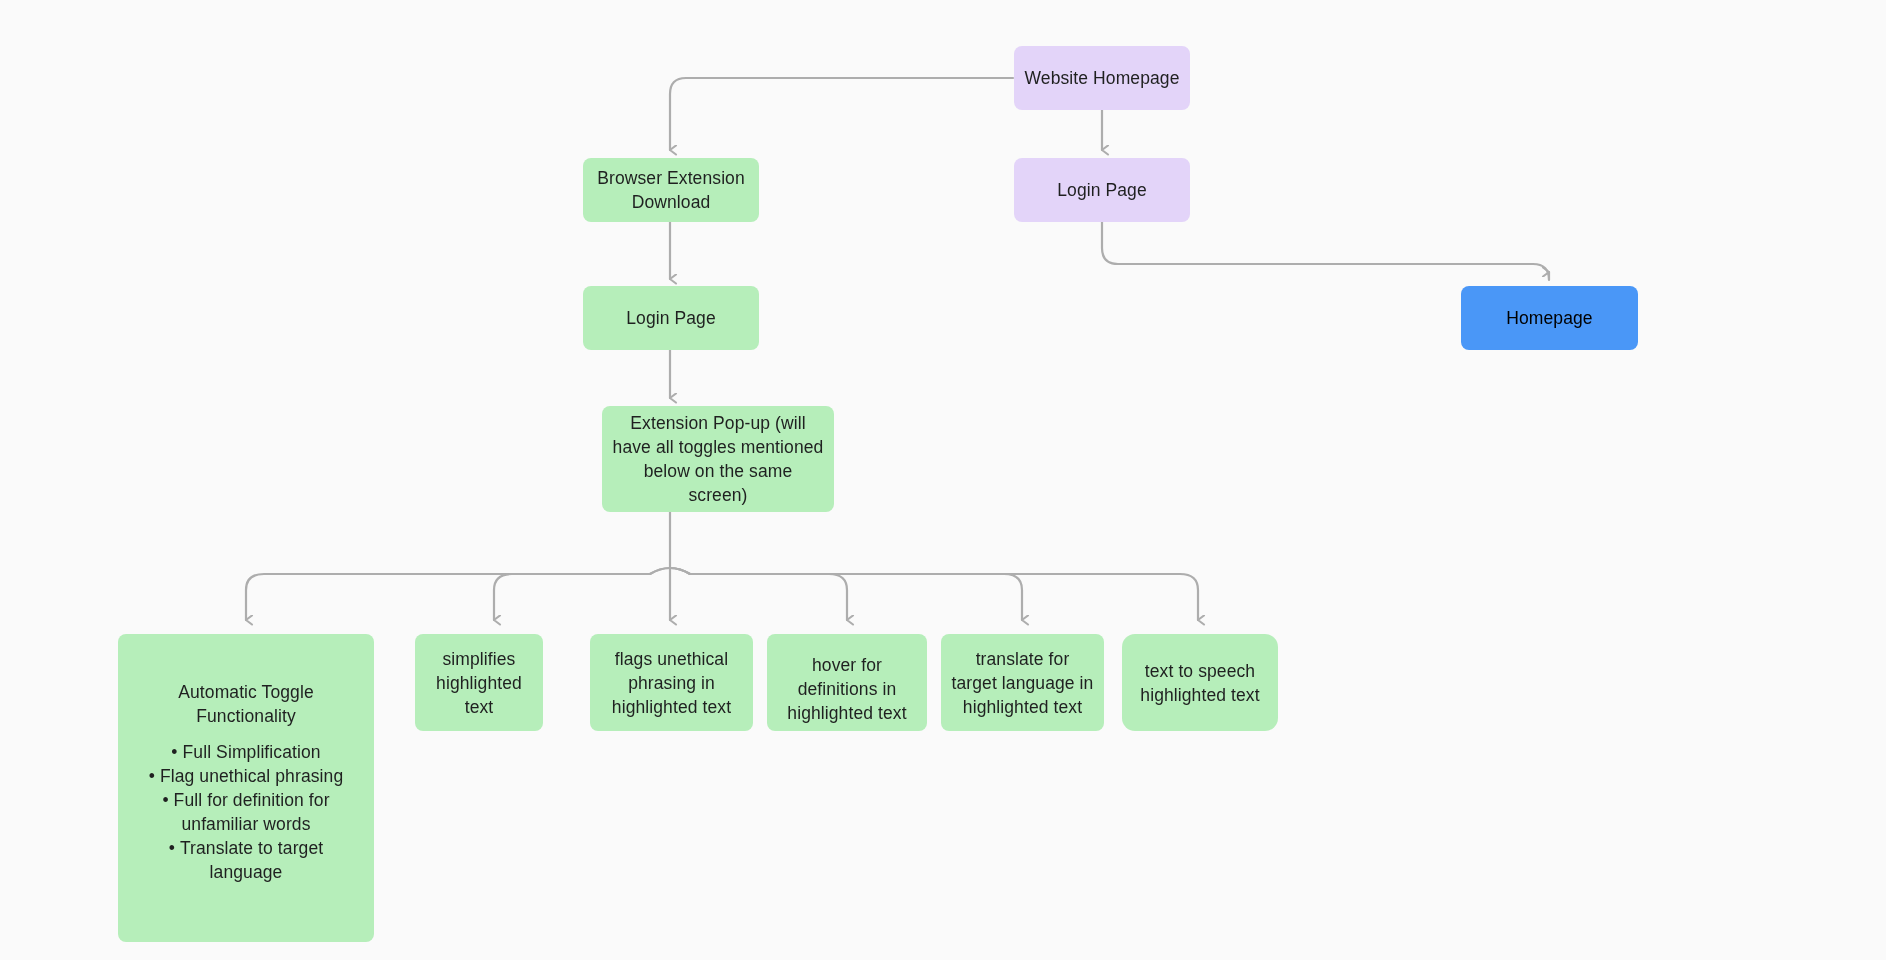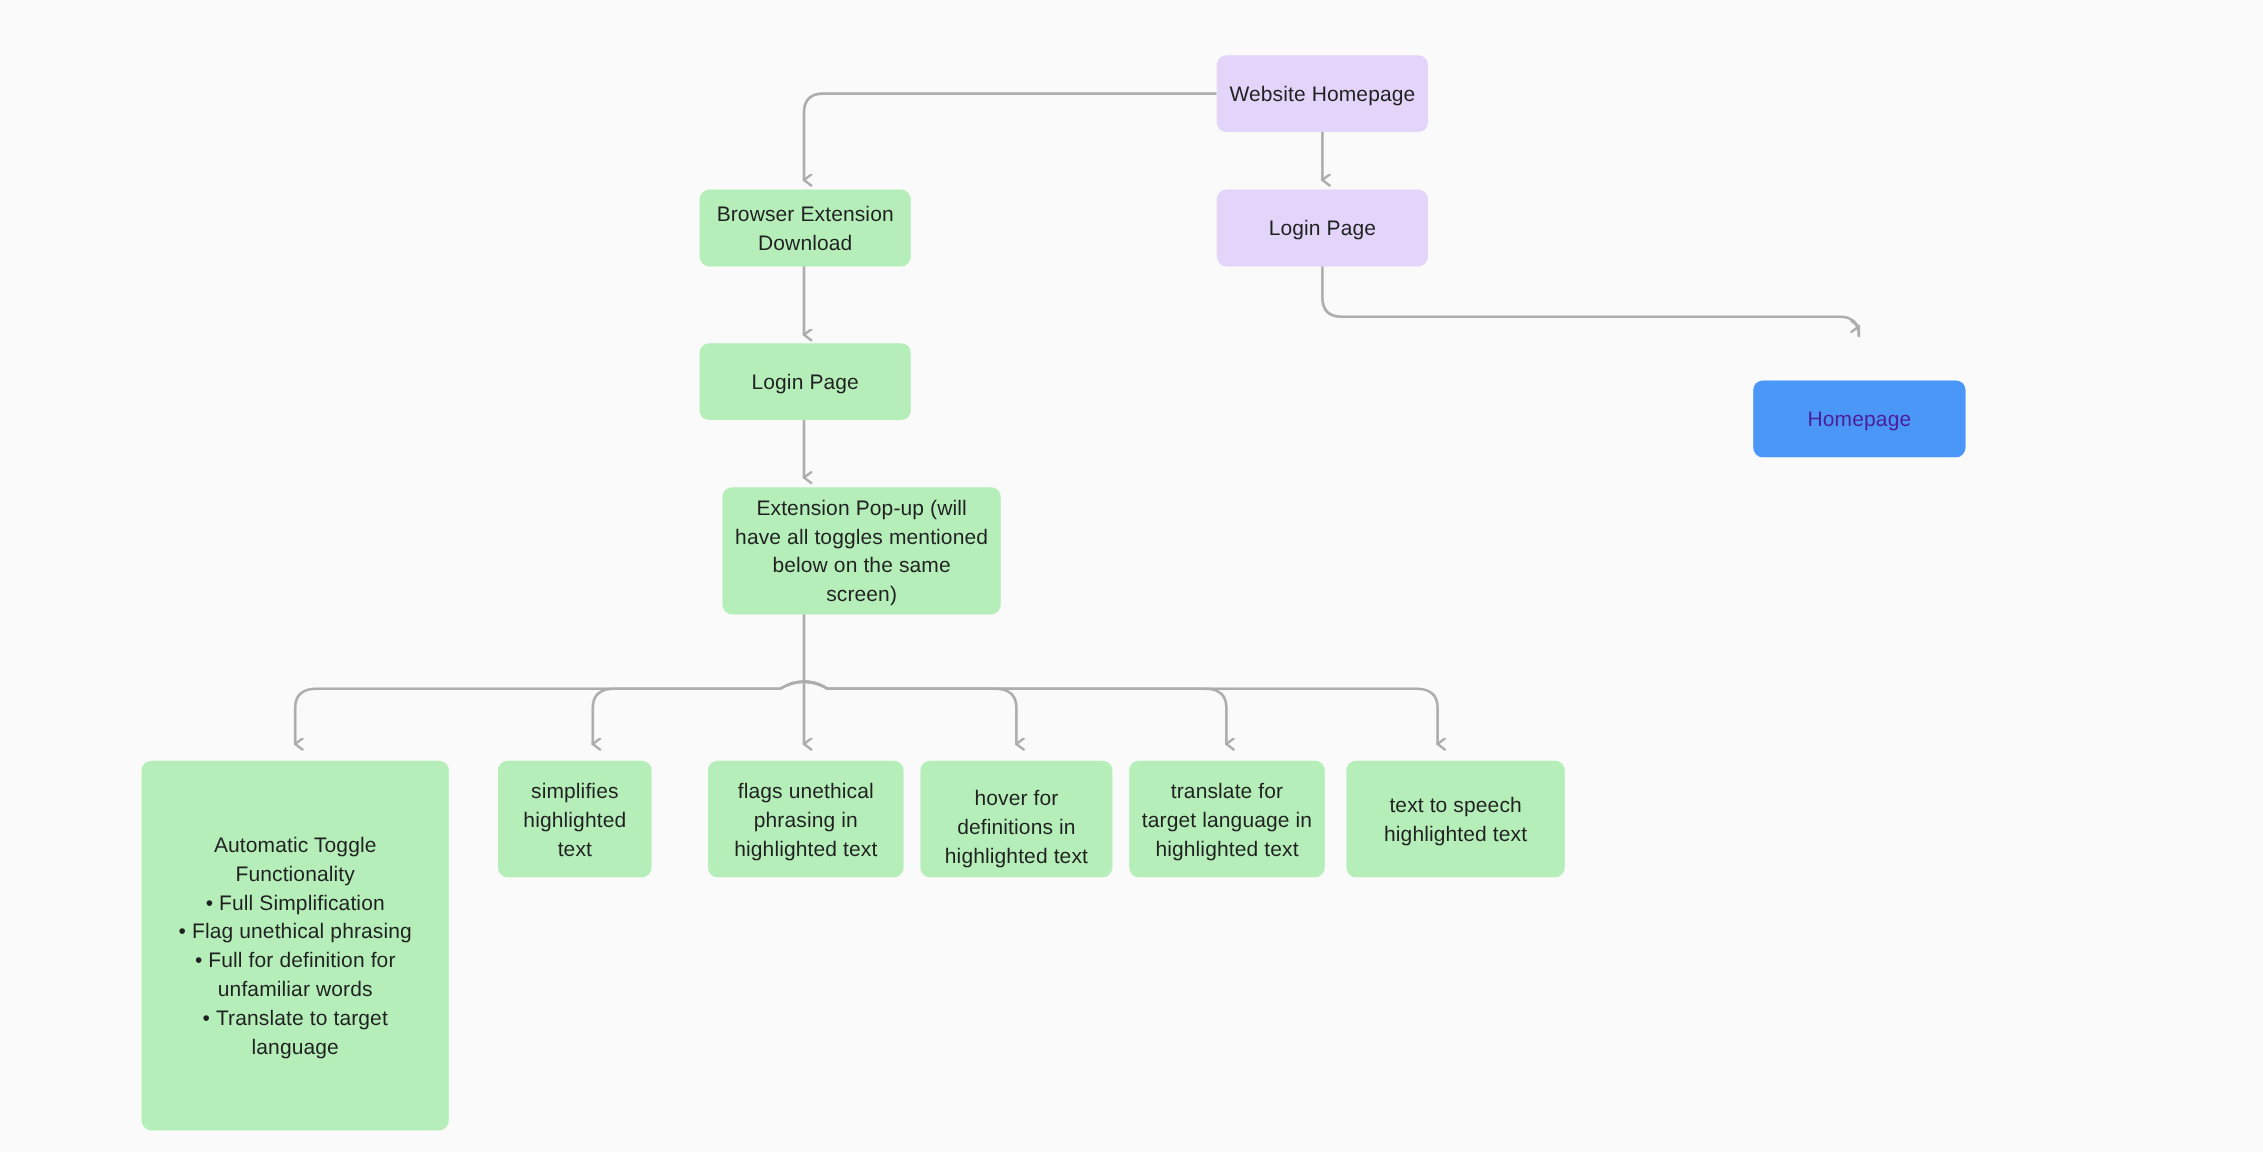--- a/index.html
+++ b/index.html
@@ -36,31 +36,31 @@
     justify-content: center;
     text-align: center;
     font-size: 17.5px;
     line-height: 24px;
     color: #1f2020;
     padding: 6px 10px;
     letter-spacing: 0.1px;
   }
   .node-green  { background: #b6eeba; }
   .node-purple { background: #e3d4f9; }
-  .node-blue   { background: #4a97f7; color: #4c1d95; margin-top: 31px; }
+  .node-blue   { background: #4a97f7; color: #000000; }
 
   .node-inner {
     width: 100%;
   }
   .node-title {
     display: block;
   }
   .bullets {
     list-style: none;
-    margin: 0;
+    margin: 12px;
     padding: 0;
   }
   .bullets li {
     display: block;
     text-align: center;
     position: relative;
   }
   .bullets li .bullet-text::before {
     content: "\2022\00a0";
   }
@@ -149,17 +149,17 @@
   </div>
 
   <div class="node node-green" style="left:767px; top:634px; width:160px; height:97px;align-items:flex-end;">
     <span class="node-inner">hover for definitions in highlighted text</span>
   </div>
 
   <div class="node node-green" style="left:941px; top:634px; width:163px; height:97px;">
     <span class="node-inner">translate for target language in highlighted text</span>
   </div>
 
-  <div class="node node-green" style="left:1122px; top:634px; width:182px; height:97px;">
+  <div class="node node-green" style="left:1122px; top:634px; width:156px; height:97px;border-radius:13px;">
     <span class="node-inner">text to speech highlighted text</span>
   </div>
 
 </div>
 
 </body></html>

